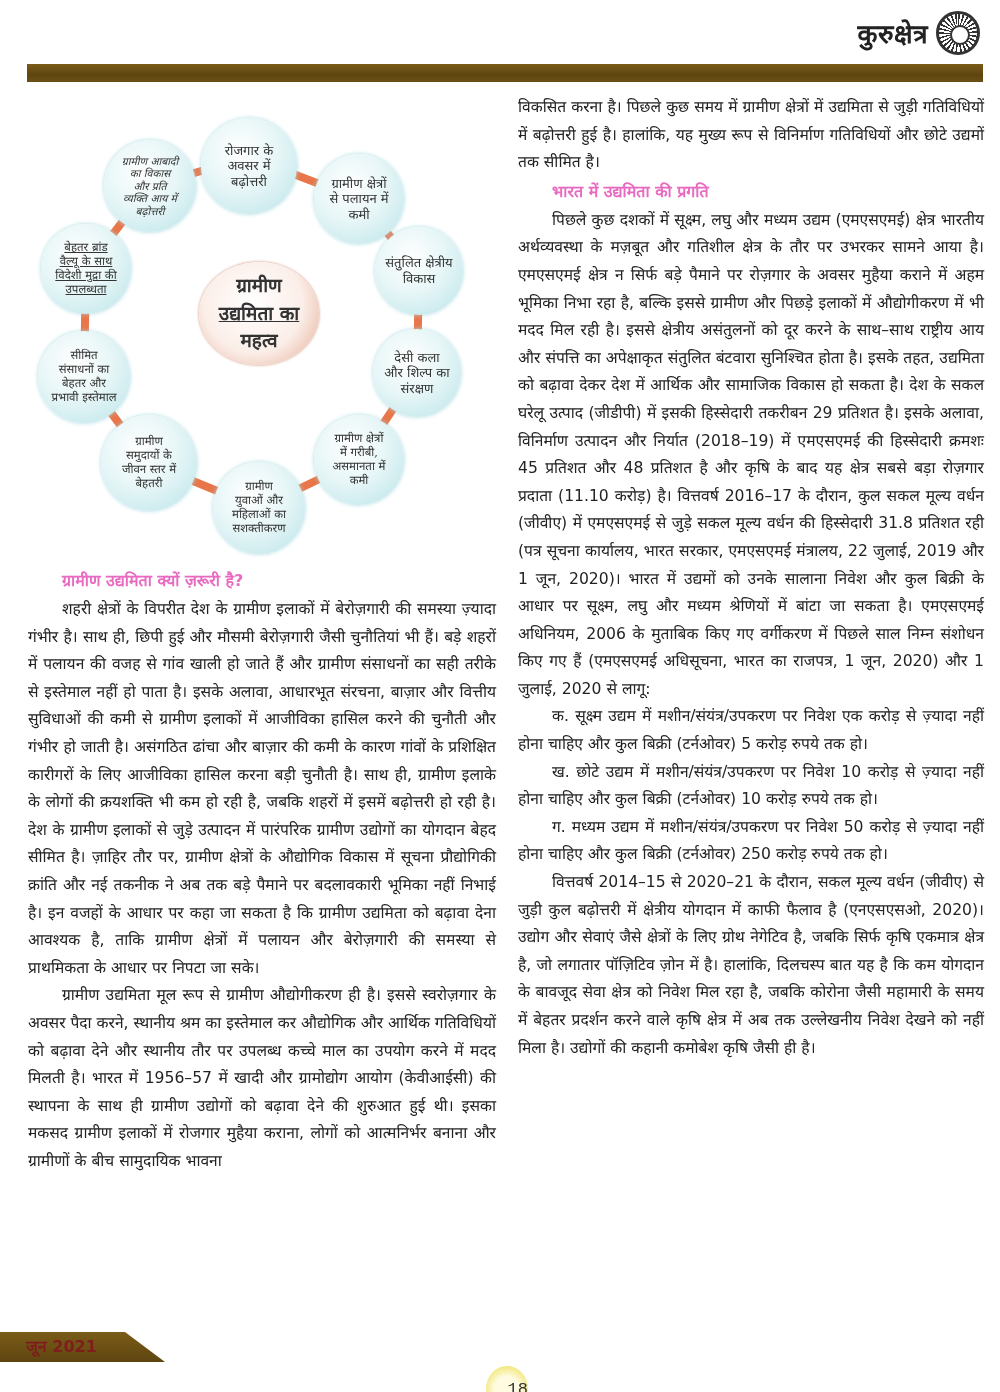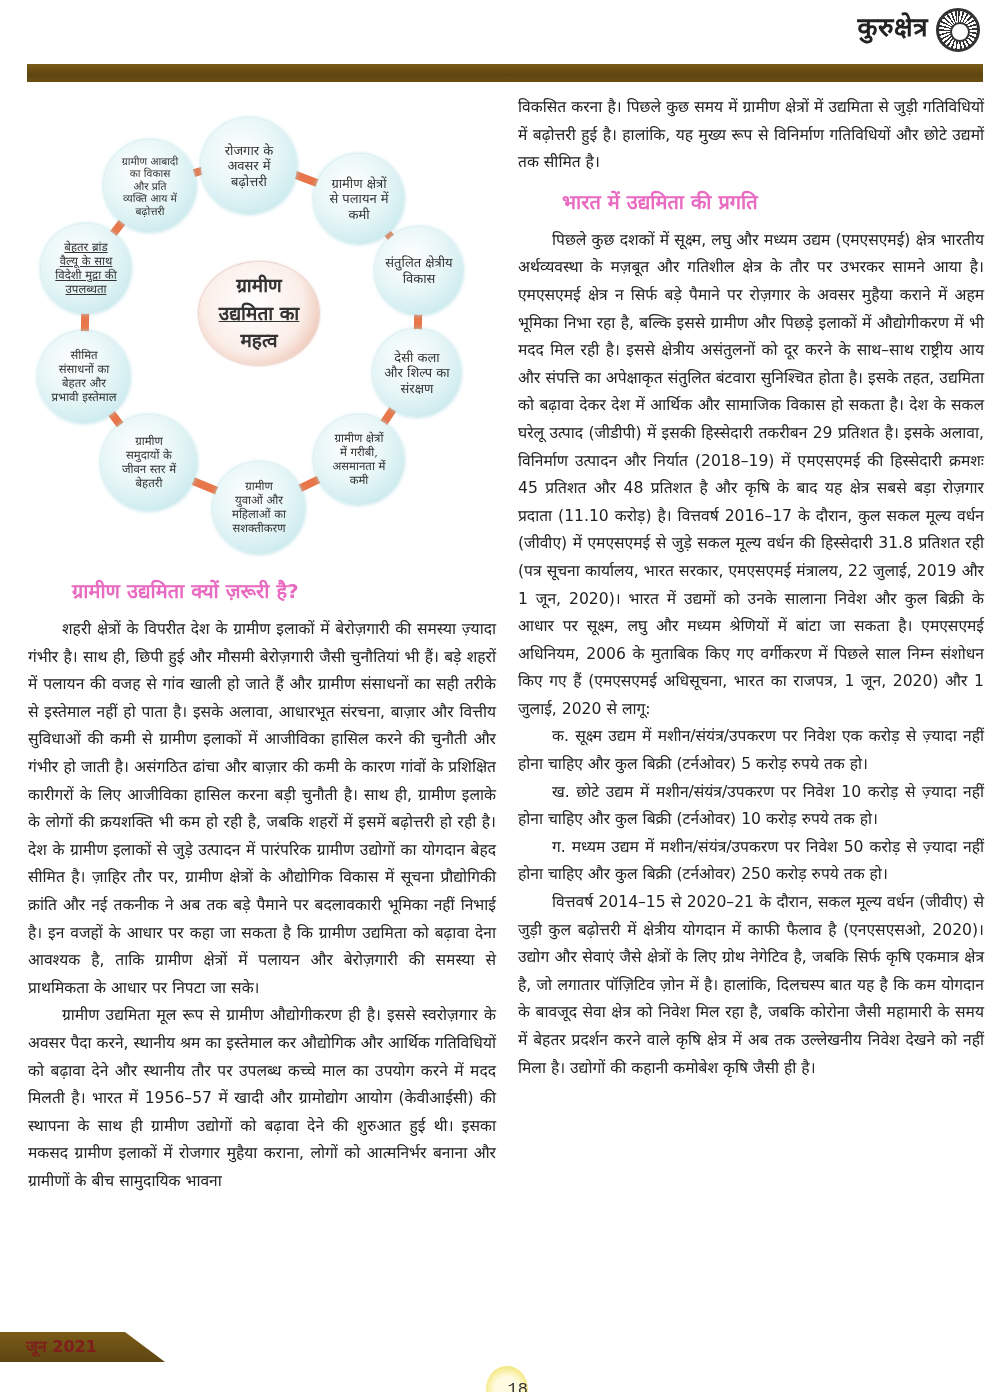--- a/index.html
+++ b/index.html
@@ -1,30 +1,30 @@
 <!DOCTYPE html>
 <html><head>
 <meta charset="utf-8">
 <style>
   html, body { margin:0; padding:0; background:#ffffff; }
   body { width:1000px; height:1392px; position:relative; overflow:hidden;
          font-family:"DejaVu Sans", "Liberation Sans", sans-serif; color:#222; }
-  .masthead { position:absolute; right:20px; top:8px; height:50px; display:flex; align-items:flex-start; gap:8px;margin-left:34px; }
+  .masthead { position:absolute; right:20px; top:8px; height:50px; display:flex; align-items:center; gap:8px;margin-left:34px; }
   .mag-name { font-family:"DejaVu Serif", serif; font-size:26px; font-weight:bold; color:#222; letter-spacing:0.5px; }
   .emblem { width:44px; height:44px; border-radius:50%; border:3px solid #333; box-sizing:border-box;
             background: repeating-conic-gradient(#333 0 6deg, #fff 6deg 14deg); position:relative; }
   .emblem::after { content:""; position:absolute; left:11px; top:11px; width:16px; height:16px; border-radius:50%;
                    background:#fff; border:2px solid #333; }
   .topbar { position:absolute; left:27px; top:64px; width:956px; height:18px;
             background:linear-gradient(#7a5b18, #5e4510 60%, #6b4f14); }
 
   .col { position:absolute; font-size:15.6px; line-height:27.6px; text-align:justify; }
   .col p { margin:0; }
   .col p.indent { text-indent:34px; }
-  .col h3 { margin:10px; font-size:20px; font-weight:bold; color:#e86bc1; padding-left:34px; line-height:30px; }
+  .col h3 { margin:0; font-size:16px; font-weight:bold; color:#e86bc1; padding-left:34px; line-height:30px; }
   #left-text { left:28px; top:566px; width:468px; }
   #right-text { left:518px; top:94px; width:466px; }
 
   
   #diagram { position:absolute; left:20px; top:100px; width:480px; height:450px; }
   #diagram svg { position:absolute; left:0; top:0; }
   .node { position:absolute; border-radius:50%; display:flex; align-items:center; justify-content:center;
           text-align:center; font-family:"DejaVu Serif", serif; color:#333; box-sizing:border-box;
           background:radial-gradient(circle at 40% 35%, #ffffff 0%, #e7f6f7 45%, #b9e3e8 100%);
           box-shadow:0 0 4px #a9d8df; }
@@ -131,21 +131,21 @@
       </div>
     </div>
     <div class="node" style="left: 21px; top: 124px; width: 90px; height: 90px; font-size: 11.5px; text-decoration: underline;">
       <div>
         <span>बेहतर ब्रांड</span>
         <span>वैल्यू के साथ</span>
         <span>विदेशी मुद्रा की</span>
         <span>उपलब्धता</span>
       </div>
     </div>
-    <div class="node" style="left: 84px; top: 40px; width: 92px; height: 92px; font-size: 10.5px;">
+    <div class="node" style="left: 84px; top: 40px; width: 92px; height: 92px; font-size: 10.5px; font-style: italic;">
       <div>
         <span>ग्रामीण आबादी</span>
         <span>का विकास</span>
         <span>और प्रति</span>
         <span>व्यक्ति आय में</span>
         <span>बढ़ोत्तरी</span>
       </div>
     </div>
   </div>
 

